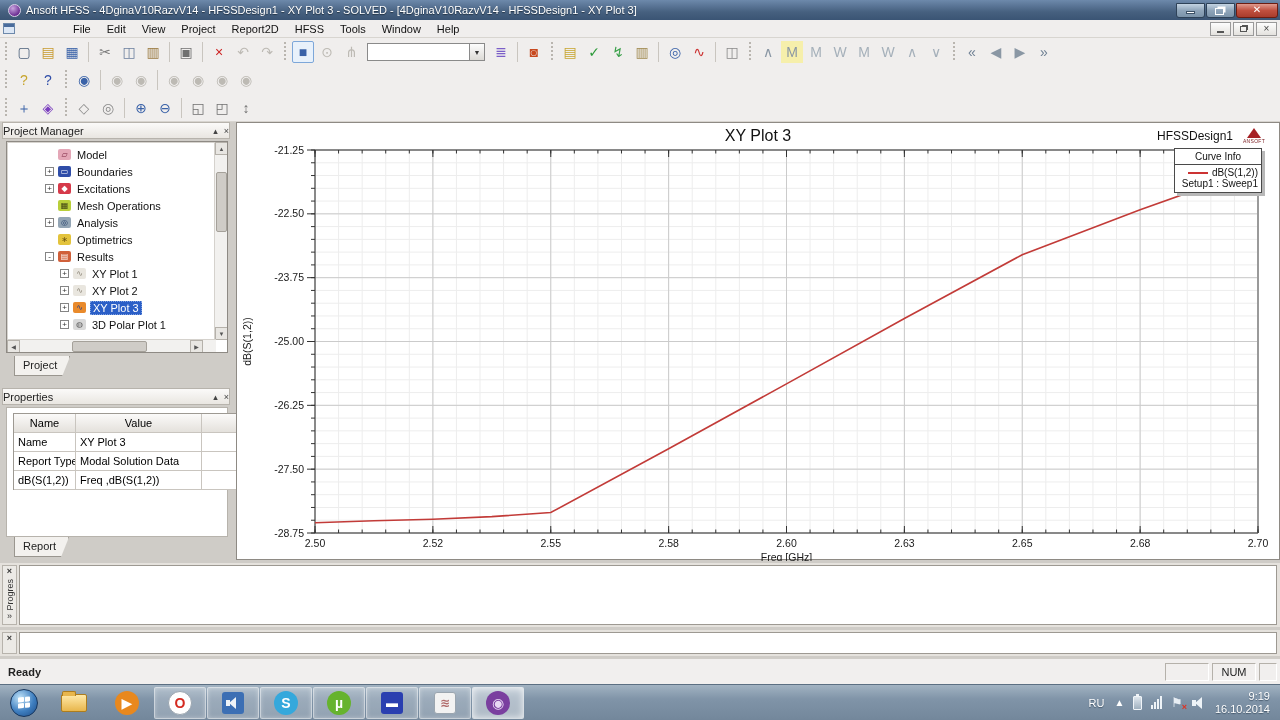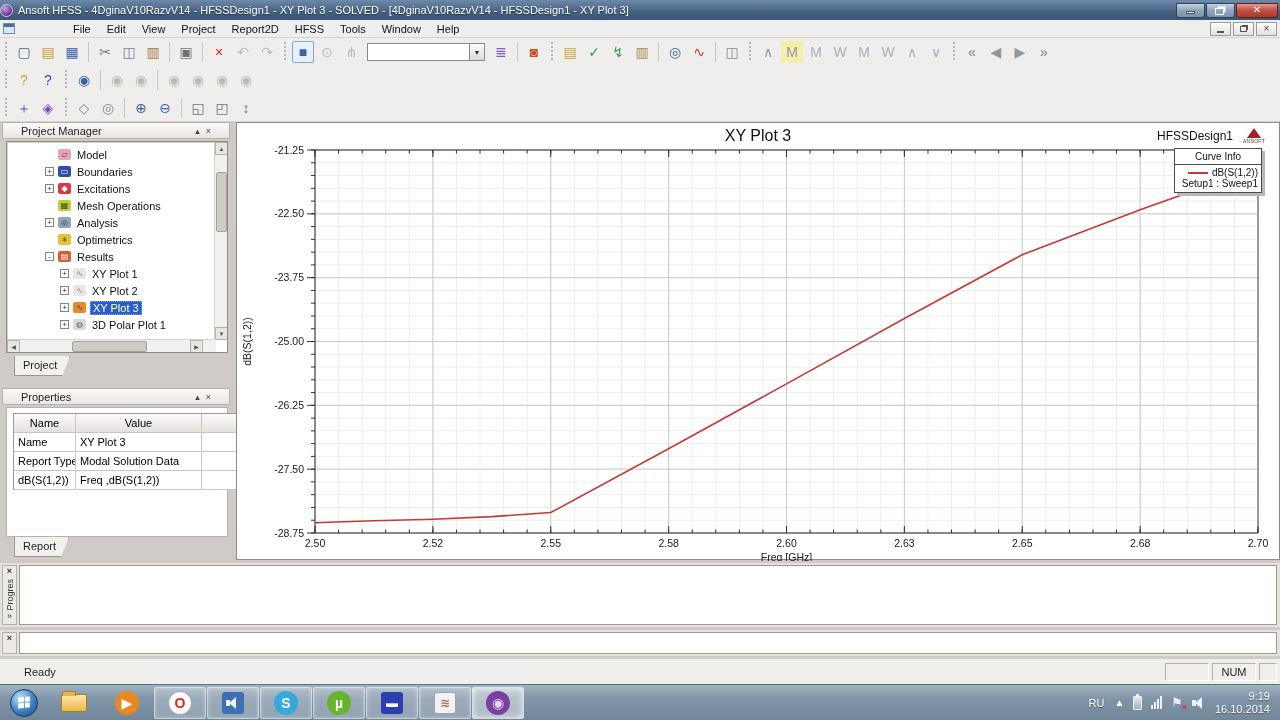--- a/index.html
+++ b/index.html
@@ -1,21 +1,21 @@
 <!DOCTYPE html>
 <html><head>
 <meta charset="utf-8">
 <style>
   * { margin:0; padding:0; box-sizing:border-box; }
   html,body { width:1280px; height:720px; overflow:hidden; font-family:"Liberation Sans","DejaVu Sans",sans-serif; }
   body { background:#cfccc7; position:relative; }
 
   
   .titlebar { position:absolute; left:0; top:0; width:1280px; height:20px;
-    background:linear-gradient(#6d89ab,#46607f 60%,#3a5474); display:flex; align-items:center; padding-left:0; }
+    background:linear-gradient(#6d89ab,#46607f 60%,#3a5474); display:flex; align-items:center; padding-left:8px; }
   .titlebar .app-ico { width:13px; height:13px; border-radius:50%;
     background:radial-gradient(circle at 35% 30%, #c9a6e0, #6d2f93 70%); border:1px solid #d8cfe6; margin-right:5px; flex:none; }
   .titlebar .ttext { color:#fff; font-size:11px; text-shadow:0 1px 1px #203040; white-space:nowrap; overflow:hidden; flex:1; }
   .winbtns { display:flex; margin-left:auto; margin-right:2px; }
   .winbtn { width:29px; height:15px; margin-left:1px; border:1px solid #2e4258; border-radius:0 0 3px 3px;
     background:linear-gradient(#c3d3e2,#8fa5ba 50%,#7b93a9); display:flex; align-items:center; justify-content:center;
     color:#fff; font-size:10px; line-height:1; }
   .winbtn.close { width:42px; background:linear-gradient(#e09a8e,#c0503f 50%,#a83c2c); border-color:#6b1d12; }
   .glyph-min { width:9px; height:3px; background:#fff; border:1px solid #3c5166; margin-top:5px; }
   .glyph-restore { width:9px; height:7px; border:1px solid #fff; box-shadow:2px -2px 0 -0.5px #fff; margin-left:-2px; margin-top:2px; }
@@ -44,21 +44,21 @@
     font-size:14px; line-height:1; color:#555; }
   .ticon.dis { color:#bdbab4 !important; }
   .ticon.boxed { border:1px solid #7da7d9; background:#e8f1fb; border-radius:2px; }
   .tcombo { display:flex; align-items:center; margin:0 4px; }
   .tcombo-box { width:103px; height:18px; background:#fff; border:1px solid #8a8a8a; display:inline-block; }
   .tcombo-btn { width:15px; height:18px; border:1px solid #8a8a8a; border-left:none; background:linear-gradient(#fdfdfd,#dcdad6);
     font-size:7px; color:#333; display:inline-flex; align-items:center; justify-content:center; }
 
   
   .panel-head { position:absolute; height:17px; background:linear-gradient(#fbfaf9,#e9e6e1); border:1px solid #b7b3ac;
-    font-size:11px; color:#222; display:flex; align-items:center; padding:0 18px; }
+    font-size:11px; color:#222; display:flex; align-items:center; padding:0 0; }
   .panel-head .ph-btns { margin-left:auto; display:flex; gap:6px; font-size:9px; color:#444; }
   .tab { position:absolute; height:20px; background:#f3f1ee; border:1px solid #9a968f; border-top:none;
     font-size:11px; color:#222; display:flex; align-items:center; padding:0 12px 2px 8px;
     clip-path:polygon(0 0,100% 0,calc(100% - 8px) 100%,0 100%); }
 
   .pm-head { left:2px; top:122px; width:228px; }
   .pm-body { position:absolute; left:6px; top:141px; width:222px; height:212px; background:#fff;
     border:1px solid #8e8a84; box-shadow:inset 1px 1px 0 #d7d4cf; overflow:hidden; }
   .tree { position:absolute; left:0; top:4px; width:206px; }
   .trow { height:17px; display:flex; align-items:center; font-size:11px; color:#111; white-space:nowrap; }
@@ -108,21 +108,21 @@
   .progress-panel { position:absolute; left:0; top:563px; width:1280px; height:64px; background:#e5e2dd; }
   .side-strip { position:absolute; left:2px; top:2px; width:15px; bottom:2px; background:#eceae6; border:1px solid #b7b3ac;
     display:flex; flex-direction:column; align-items:center; font-size:9px; color:#333; }
   .vtext { writing-mode:vertical-rl; transform:rotate(180deg); font-size:9px; color:#333; margin-top:3px; }
   .panel-white { position:absolute; left:19px; top:2px; right:3px; bottom:2px; background:#fff; border:1px solid #9d9992; }
   .msg-panel { position:absolute; left:0; top:630px; width:1280px; height:26px; background:#e5e2dd; }
 
   
   .statusbar { position:absolute; left:0; top:658px; width:1280px; height:26px; background:#f1efee; border-top:1px solid #d0cdc8;
     display:flex; align-items:center; font-size:11px; color:#222; }
-  .sb-ready { padding-left:24px; flex:1; }
+  .sb-ready { padding-left:8px; flex:1;font-weight:bold; }
   .sb-cell { height:18px; border:1px solid; border-color:#b5b1aa #fff #fff #b5b1aa; margin-right:3px;
     display:flex; align-items:center; justify-content:center; }
   .sb-blank { width:44px; } .sb-num { width:44px; } .sb-end { width:18px; }
 
   
   .taskbar { position:absolute; left:0; top:684px; width:1280px; height:36px;
     background:linear-gradient(#a2b3c2,#8094a8 40%,#73879b); border-top:1px solid #5c6f82; display:flex; align-items:center; }
   .orb { width:28px; height:28px; border-radius:50%; margin:0 10px 0 10px; flex:none;
     background:radial-gradient(circle at 35% 30%, #bfe2f8, #3f7fc0 55%, #1c4a85); border:1px solid #16365e;
     display:flex; align-items:center; justify-content:center; }

